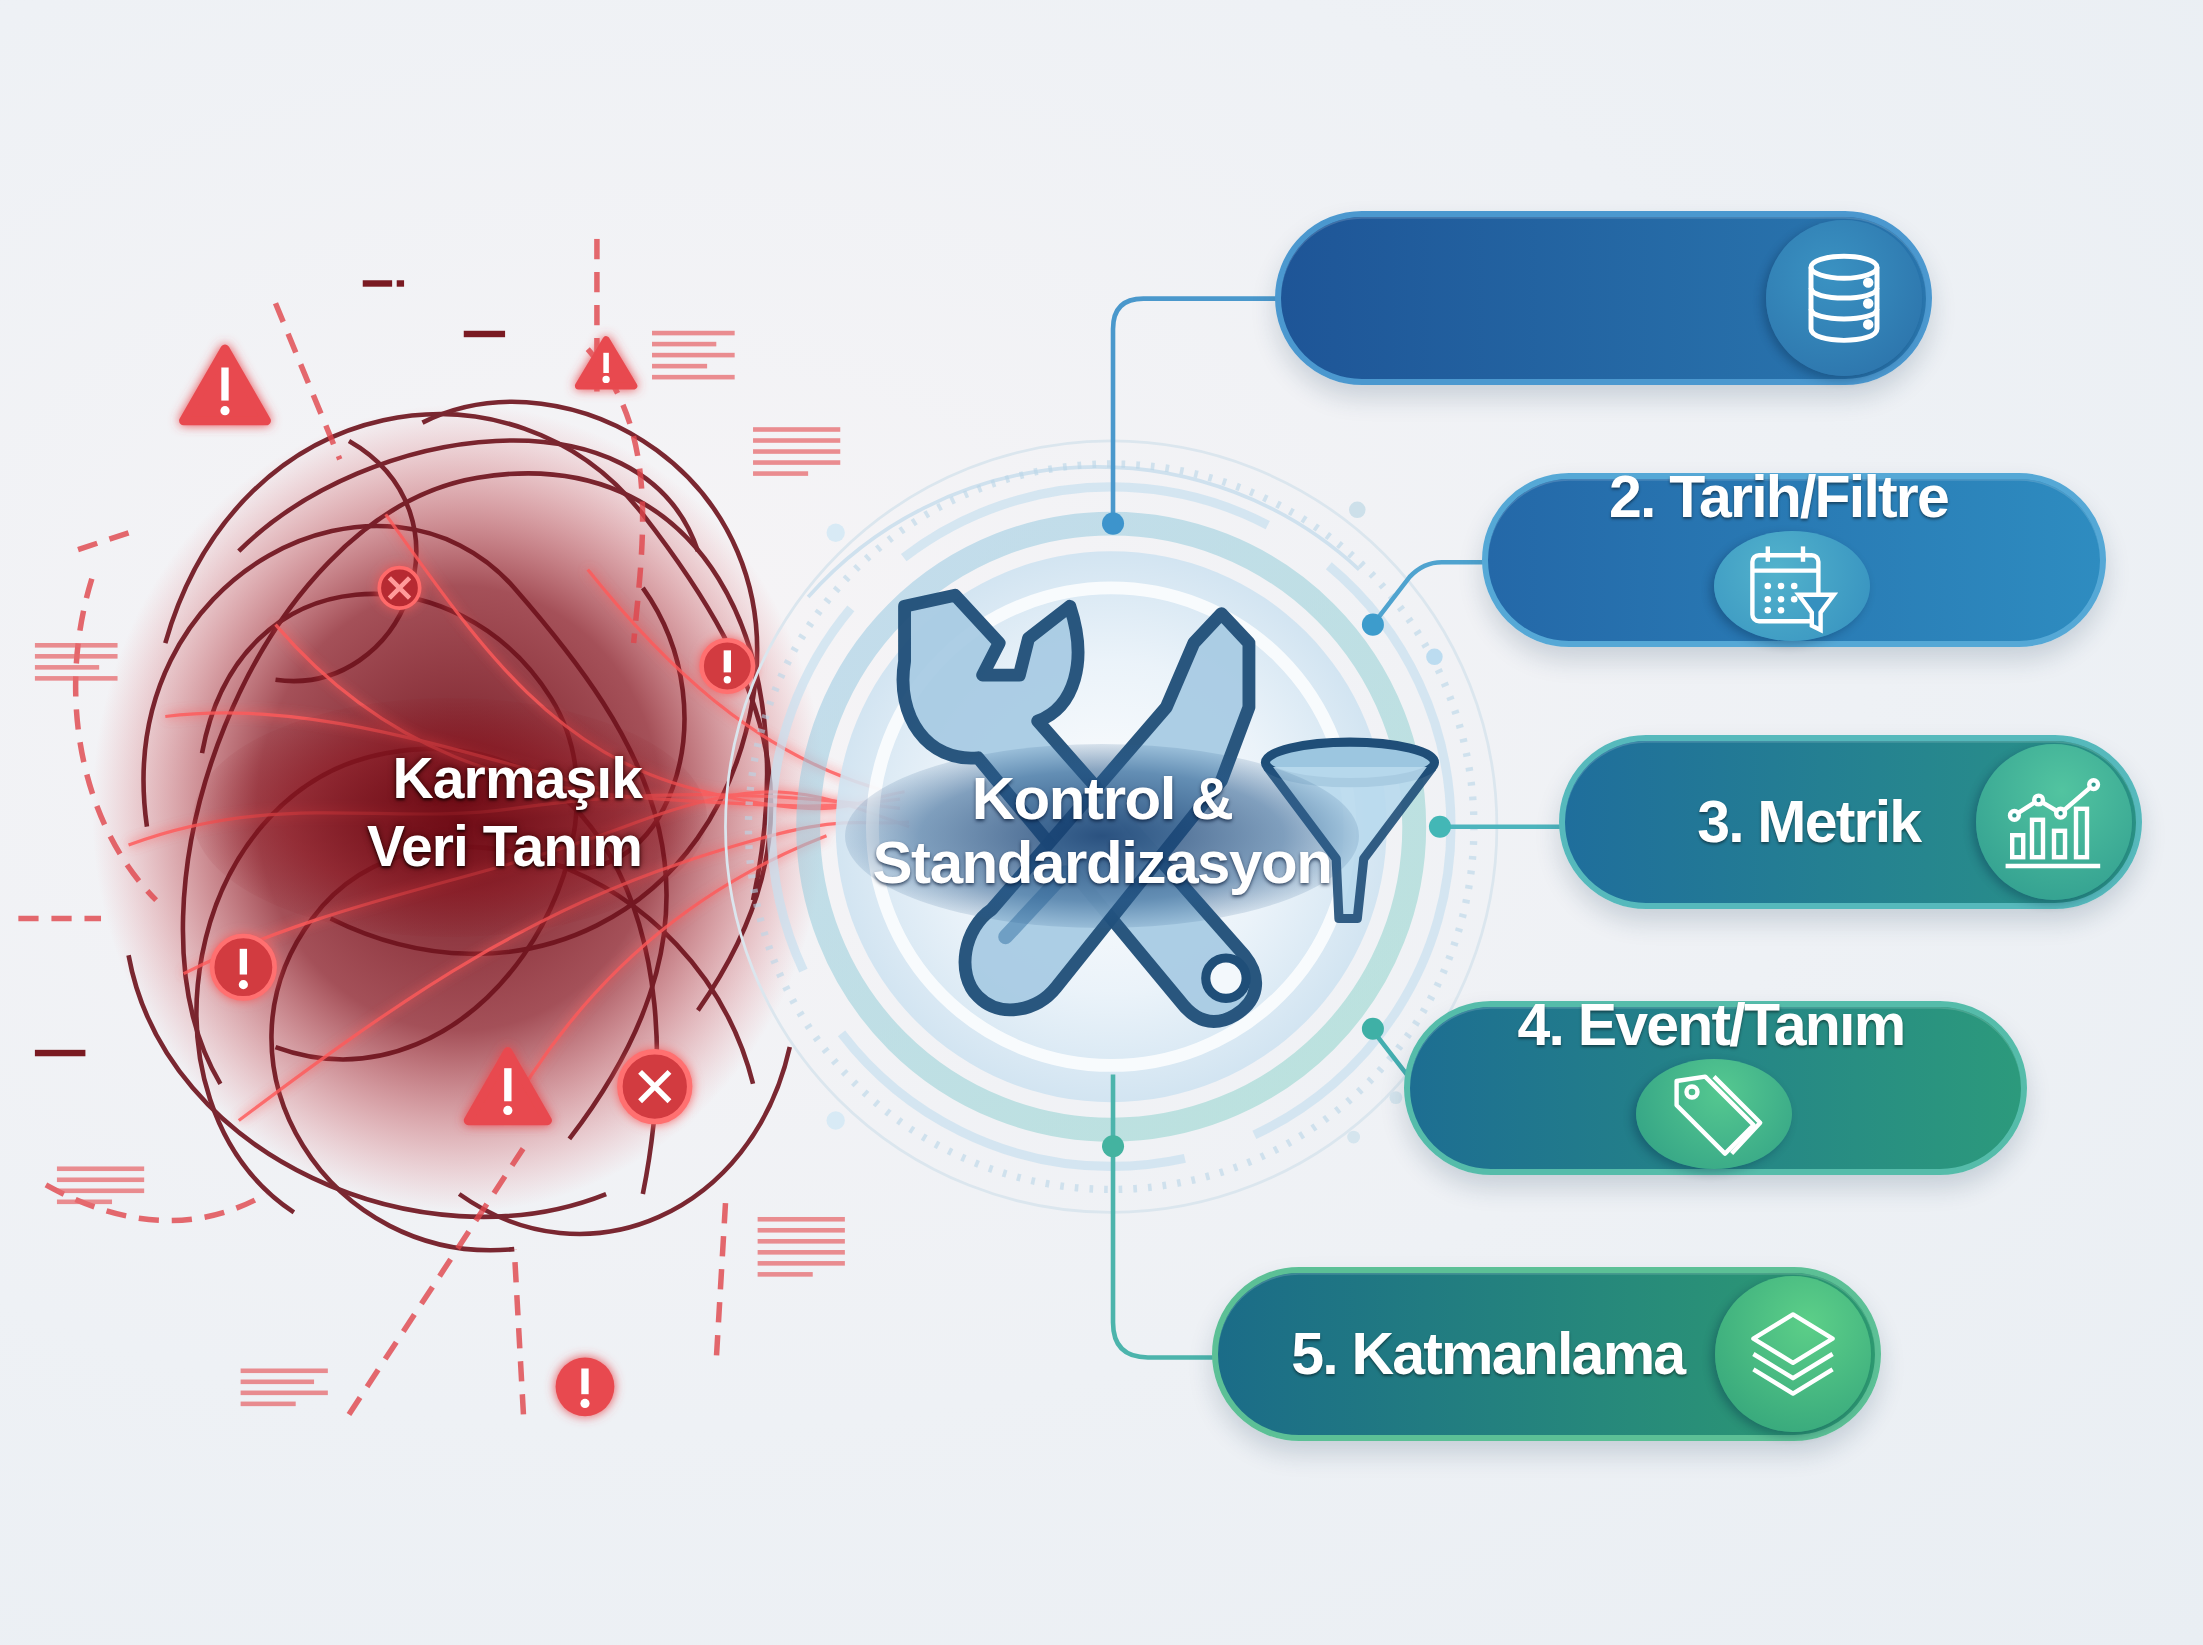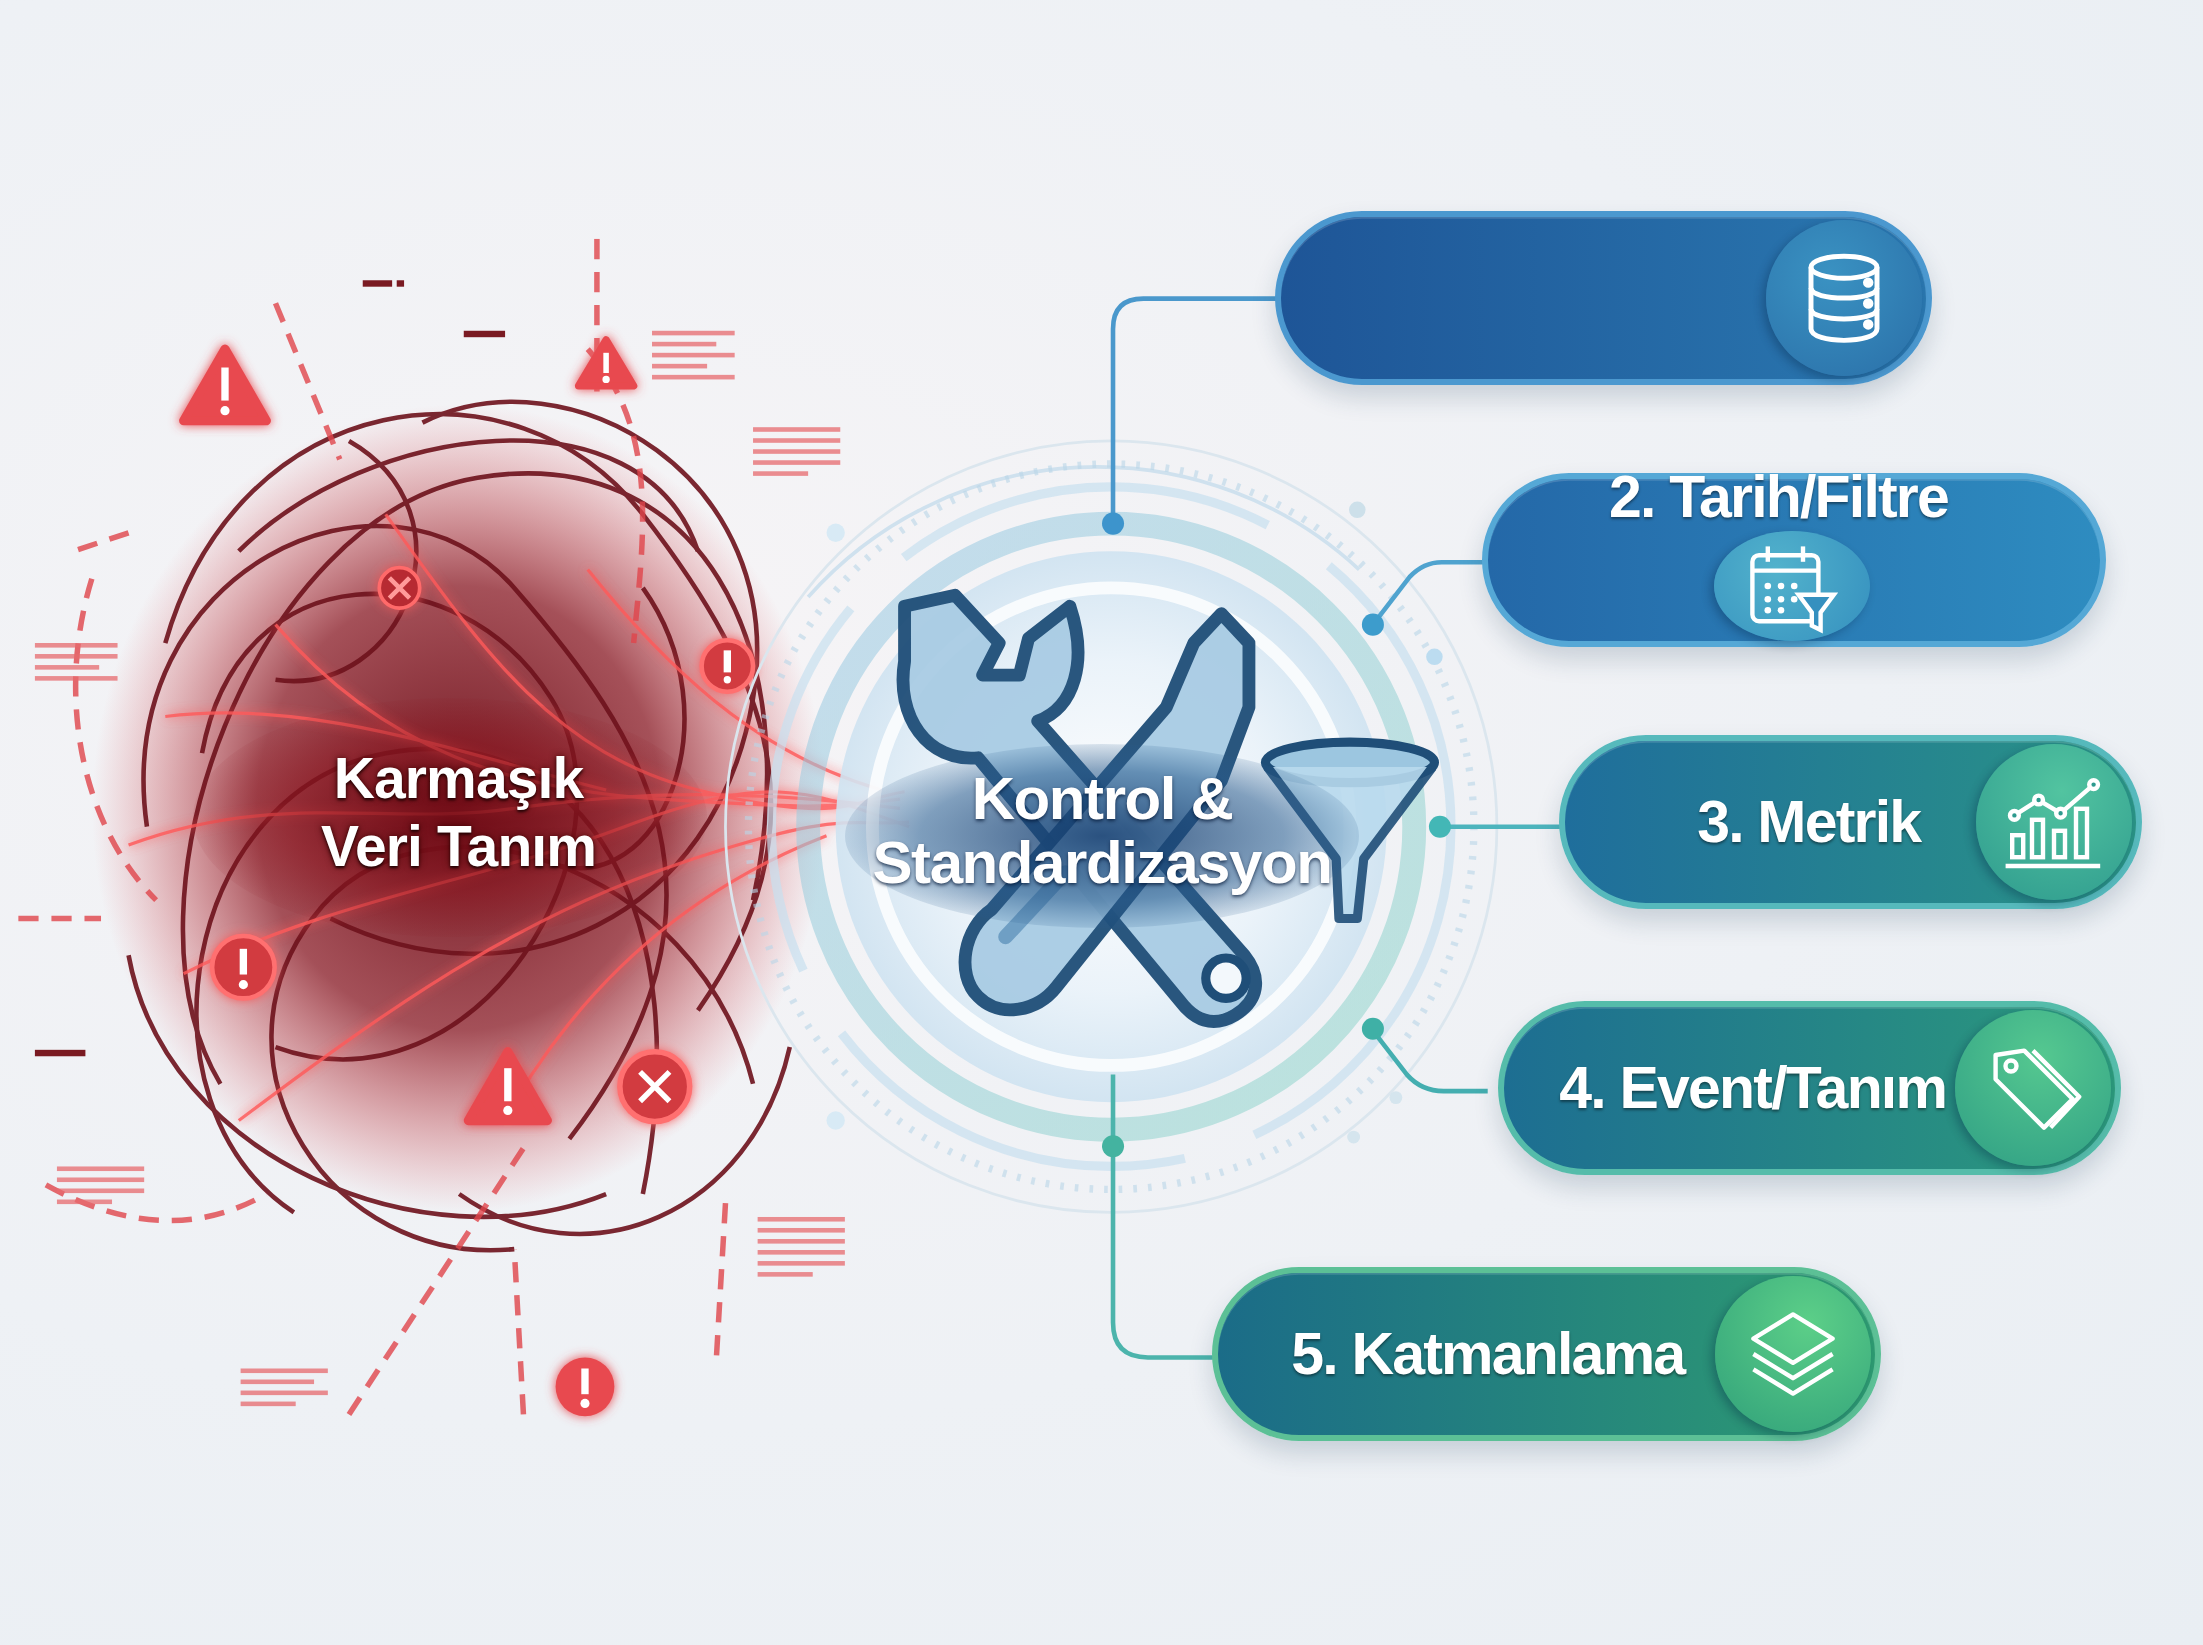--- a/index.html
+++ b/index.html
@@ -5,21 +5,21 @@
   html, body { margin:0; padding:0; }
   body {
     width:2204px; height:1646px; overflow:hidden; position:relative;
     background: radial-gradient(ellipse at 30% 40%, #f6f4f6 0%, #eef1f5 55%, #e9eef3 100%);
     font-family: "Liberation Sans", sans-serif;
   }
   .layer { position:absolute; left:0; top:0; width:2204px; height:1646px; }
   
   .chaos-label {
     position:absolute; left:275px; top:744px; width:367px;
-    text-align:center; color:#fff; font-weight:bold; font-size:57px; line-height:68px;
+    text-align:right; color:#fff; font-weight:bold; font-size:57px; line-height:68px;
     text-shadow: 0 0 7.3px rgba(60,0,0,.9), 0 1.8px 2.8px rgba(0,0,0,.8);
     letter-spacing:-0.9px;
   }
   .chaos-glow {
     position:absolute; left:193px; top:698px; width:514px; height:239px;
     background: radial-gradient(ellipse at center, rgba(110,10,20,.85) 0%, rgba(140,20,30,.5) 45%, rgba(140,20,30,0) 75%);
     border-radius:50%;
   }
   
   .center-label {
@@ -305,21 +305,21 @@
       <line x1="6" y1="90" x2="92" y2="90"></line>
       <path d="M14 44 L 36 30 L 56 42 L 86 16"></path>
       <circle cx="14" cy="44" r="4" fill="#2e9a8e"></circle>
         <circle cx="36" cy="30" r="4" fill="#2e9a8e"></circle>
         <circle cx="56" cy="42" r="4" fill="#2e9a8e"></circle>
         <circle cx="86" cy="16" r="4" fill="#2e9a8e"></circle>
     </svg>
   </span>
 </div>
 
-<div class="pill" style="left:1498px; top:1001px; width:623px; background:linear-gradient(90deg,#1d6e92,#2c9a7c); border-color:#55bcaa;">
+<div class="pill" style="left:1404px; top:1001px; width:623px; background:linear-gradient(90deg,#1d6e92,#2c9a7c); border-color:#55bcaa;flex-direction:column;">
   <span class="pill-label" style="margin-right:9.2px;">4. Event/Tanım</span>
   <span class="pill-icon" style="background:radial-gradient(circle at 55% 30%,#55c890,#2f9e84);">
     <svg viewBox="0 0 100 100" fill="none" stroke="#fff" stroke-width="4" stroke-linejoin="round">
       <path d="M16 20 L 42 16 L 86 60 L 60 86 L 16 42 Z"></path>
       <path d="M50 16 L 92 58 L 66 86"></path>
       <circle cx="30" cy="30" r="5"></circle>
     </svg>
   </span>
 </div>
 

